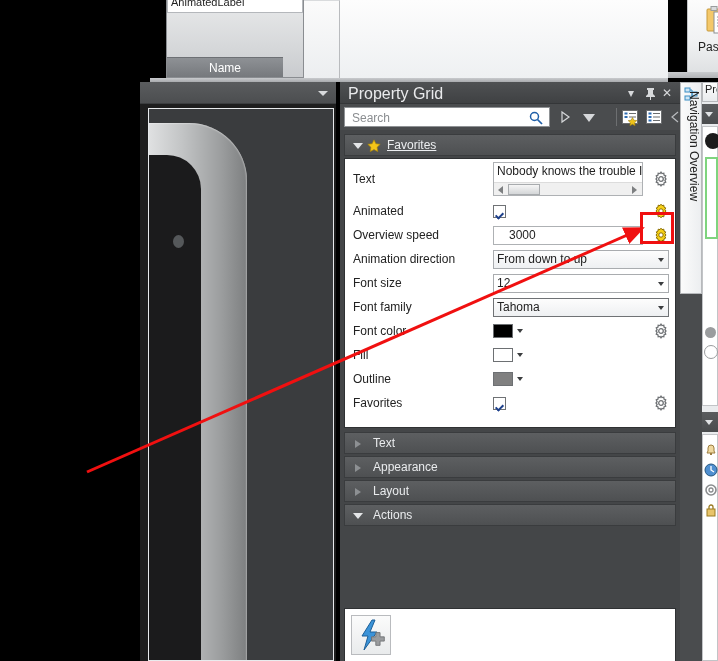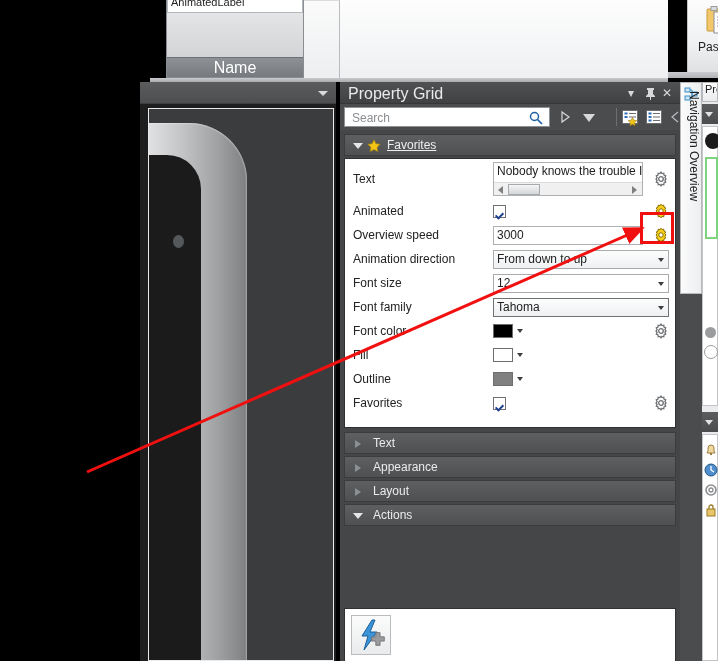--- a/index.html
+++ b/index.html
@@ -13,23 +13,23 @@
   
   #left-gutter{left:0;top:0;width:140px;height:661px;background:#000;}
 
   
   #name-panel{left:150px;top:0;width:138px;height:78px;
      background:linear-gradient(to bottom,#e8e9ea 0%,#d6d8da 60%,#c9cbce 100%);
      border:1px solid #8a8d91;box-sizing:border-box;margin-left:16px;}
   #name-field{left:0px;top:-8px;width:136px;height:20px;background:#fff;
      border:1px solid #b4b7bb;box-sizing:border-box;color:#222;font-size:11px;
      padding:2px 3px;overflow:hidden;white-space:nowrap;}
-  #name-caption{left:0;bottom:0;width:136px;height:20px;
+  #name-caption{left:0;bottom:0;width:116px;height:20px;
      background:linear-gradient(to bottom,#8e9195,#76797d);
-     color:#fff;font-size:16px;display:flex;align-items:center;justify-content:center;
+     color:#fff;font-size:12px;display:flex;align-items:center;justify-content:center;
      border-top:1px solid #6d7074;box-sizing:border-box;}
   #name-panel-right{left:288px;top:0;width:52px;height:78px;
      background:linear-gradient(to bottom,#fbfbfb,#eceef0);border-right:1px solid #b9bbbe;
      border-top:1px solid #d9dbdd;box-sizing:border-box;}
   #top-white-strip{left:288px;top:0;width:380px;height:78px;
      background:linear-gradient(to bottom,#fdfdfd,#eef0f2);}
   #topstrip-bottom{left:150px;top:78px;width:518px;height:4px;
      background:linear-gradient(to bottom,#c8cacd,#a9abae);}
 
   
@@ -90,21 +90,21 @@
   
   #props{left:4px;top:76px;width:332px;height:270px;background:#fff;
      border:1px solid #2f3133;box-sizing:border-box;}
   .prow{position:relative;height:24px;display:flex;align-items:center;}
   .plabel{width:140px;padding-left:8px;color:#222;font-size:12px;
      white-space:nowrap;overflow:hidden;}
   .pval{flex:1;display:flex;align-items:center;position:relative;height:24px;}
   .gear{width:16px;height:16px;margin-right:6px;flex:0 0 16px;}
 
   .txtbox{height:19px;background:#fff;border:1px solid #aeb1b4;box-sizing:border-box;
-     color:#222;font-size:12px;padding:1px 3px;overflow:hidden;white-space:nowrap;}
+     color:#222;font-size:12px;padding:1px 15px;overflow:hidden;white-space:nowrap;}
   .combo{height:19px;background:linear-gradient(to bottom,#fdfdfd,#eef0f2);
      border:1px solid #a9acaf;box-sizing:border-box;color:#222;font-size:12px;
      padding:1px 3px;position:relative;overflow:hidden;white-space:nowrap;}
   .combo .arw{position:absolute;right:4px;top:7px;width:0;height:0;
      border-left:3.5px solid transparent;border-right:3.5px solid transparent;
      border-top:4px solid #3b3d3f;}
   .chk{width:13px;height:13px;background:#fff;border:1px solid #6f7275;
      box-sizing:border-box;position:relative;}
   .chk:after{content:"";position:absolute;left:3px;top:5px;width:3px;height:6px;
      border:solid #1c3f8b;border-width:0 2px 2px 0;transform:rotate(45deg);}

